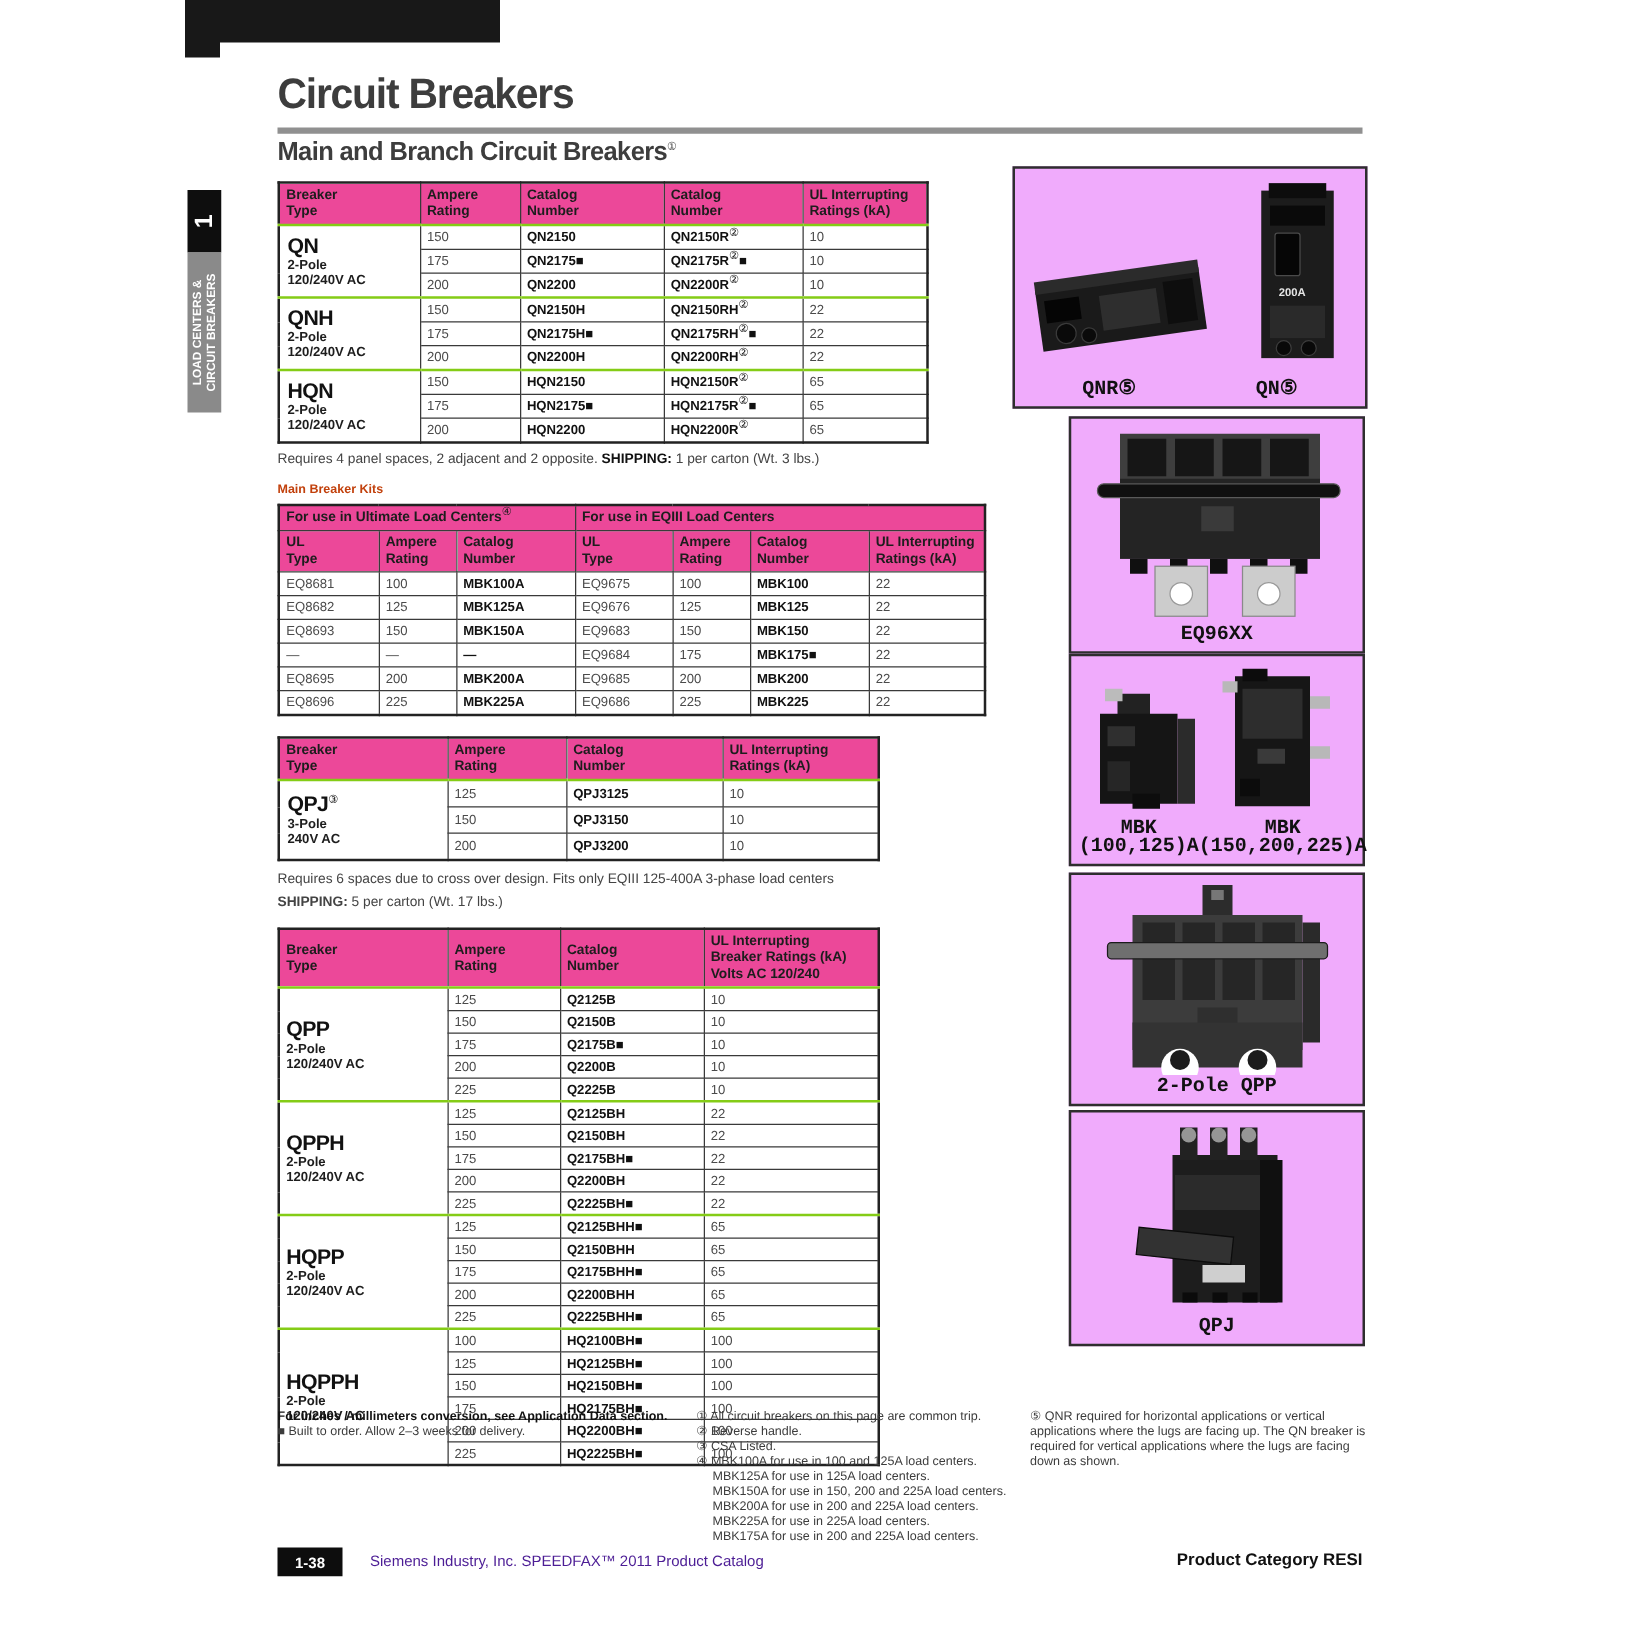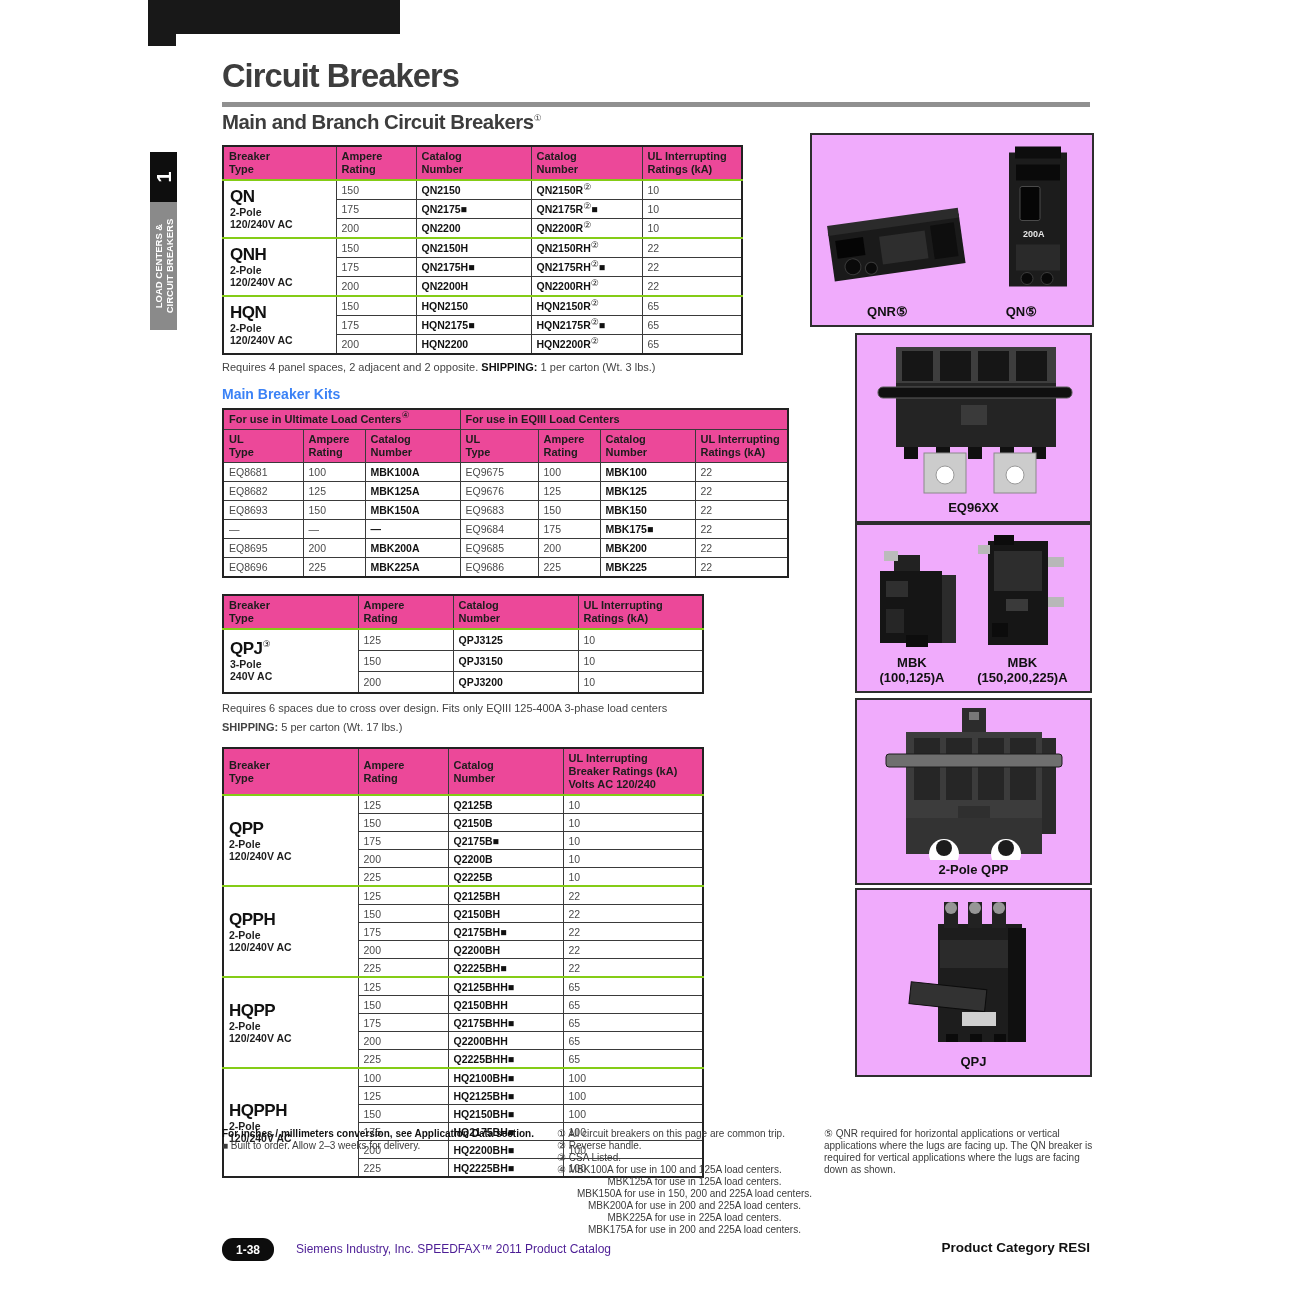--- a/index.html
+++ b/index.html
@@ -41,45 +41,45 @@
   td.gcell{vertical-align:middle;padding:2px 6px;background:#fff;}
   .gname{font-size:17px;font-weight:bold;color:#111;letter-spacing:-0.5px;line-height:18px;}
   .gsub{font-size:10.5px;font-weight:bold;color:#1d1d1d;white-space:pre-line;line-height:12px;}
   tr.ghead th{font-size:11px;text-align:left;}
   #t-main td, #t-kits td{height:16px;}
   #t-qpj td{height:18px;}
   #t-branch td{height:15px;padding:1px 5px;}
 
   .note{font-size:11px;color:#444;margin:6px 0 0 0;}
   .note b{color:#111;}
-  h3.kits-title{font-size:14px;color:#3b82f6;margin:13px 0 6px 0;}
+  h3.kits-title{font-size:10px;color:#c2410c;margin:13px 0 6px 0;}
   .qpj-note{font-size:11px;color:#444;margin:8px 0 0 0;width:450px;line-height:13px;}
   .ship-note{font-size:11px;color:#444;margin:6px 0 2px 0;}
   .mt14{margin-top:14px;} .mt16{margin-top:16px;}
 
   
   .pbox{position:absolute;border:2px solid #2e2e2e;background:#f0abfc;
         display:flex;flex-direction:column;align-items:center;}
   .pbox svg{flex:1;}
-  .pcap{font-size:13px;font-weight:bold;color:#111;padding:2px 0 6px 0;text-align:center;line-height:15px;}
+  .pcap{font-size:16px;font-weight:bold;color:#111;padding:2px 0 6px 0;text-align:center;line-height:15px;font-family:Liberation Mono, monospace;}
   .pcaprow{display:flex;width:100%;justify-content:space-around;padding:0 6px 6px 6px;box-sizing:border-box;}
   .pcaprow .pcap{padding:0;}
 
   
   .fnblock{font-size:10px;line-height:12px;color:#3c3c3c;}
   .fn-left{left:222px;top:1128px;width:320px;}
   .fn-left .b{font-weight:bold;color:#111;}
   .fn-mid{left:557px;top:1128px;width:262px;}
   .fn-right{left:824px;top:1128px;width:272px;}
   .fnline{margin:0;}
-  .fnline.indent{padding-left:13px;text-align:center;}
+  .fnline.indent{padding-left:13px;}
 
   
   .footer-box{left:222px;top:1238px;width:52px;height:23px;background:#0d0d0d;color:#fff;
-              font-weight:bold;font-size:12px;display:flex;align-items:center;justify-content:center;border-radius:11px;}
+              font-weight:bold;font-size:12px;display:flex;align-items:center;justify-content:center;}
   .footer-text{left:296px;top:1242px;font-size:12px;color:#4c1d95;}
   .footer-right{left:790px;top:1240px;width:300px;font-size:13.5px;font-weight:bold;color:#111;text-align:right;}
 </style>
 </head>
 <body>
 
 <div class="abs artifact1"></div>
 <div class="abs artifact2"></div>
 
 <div class="abs page-title">Circuit Breakers</div>

